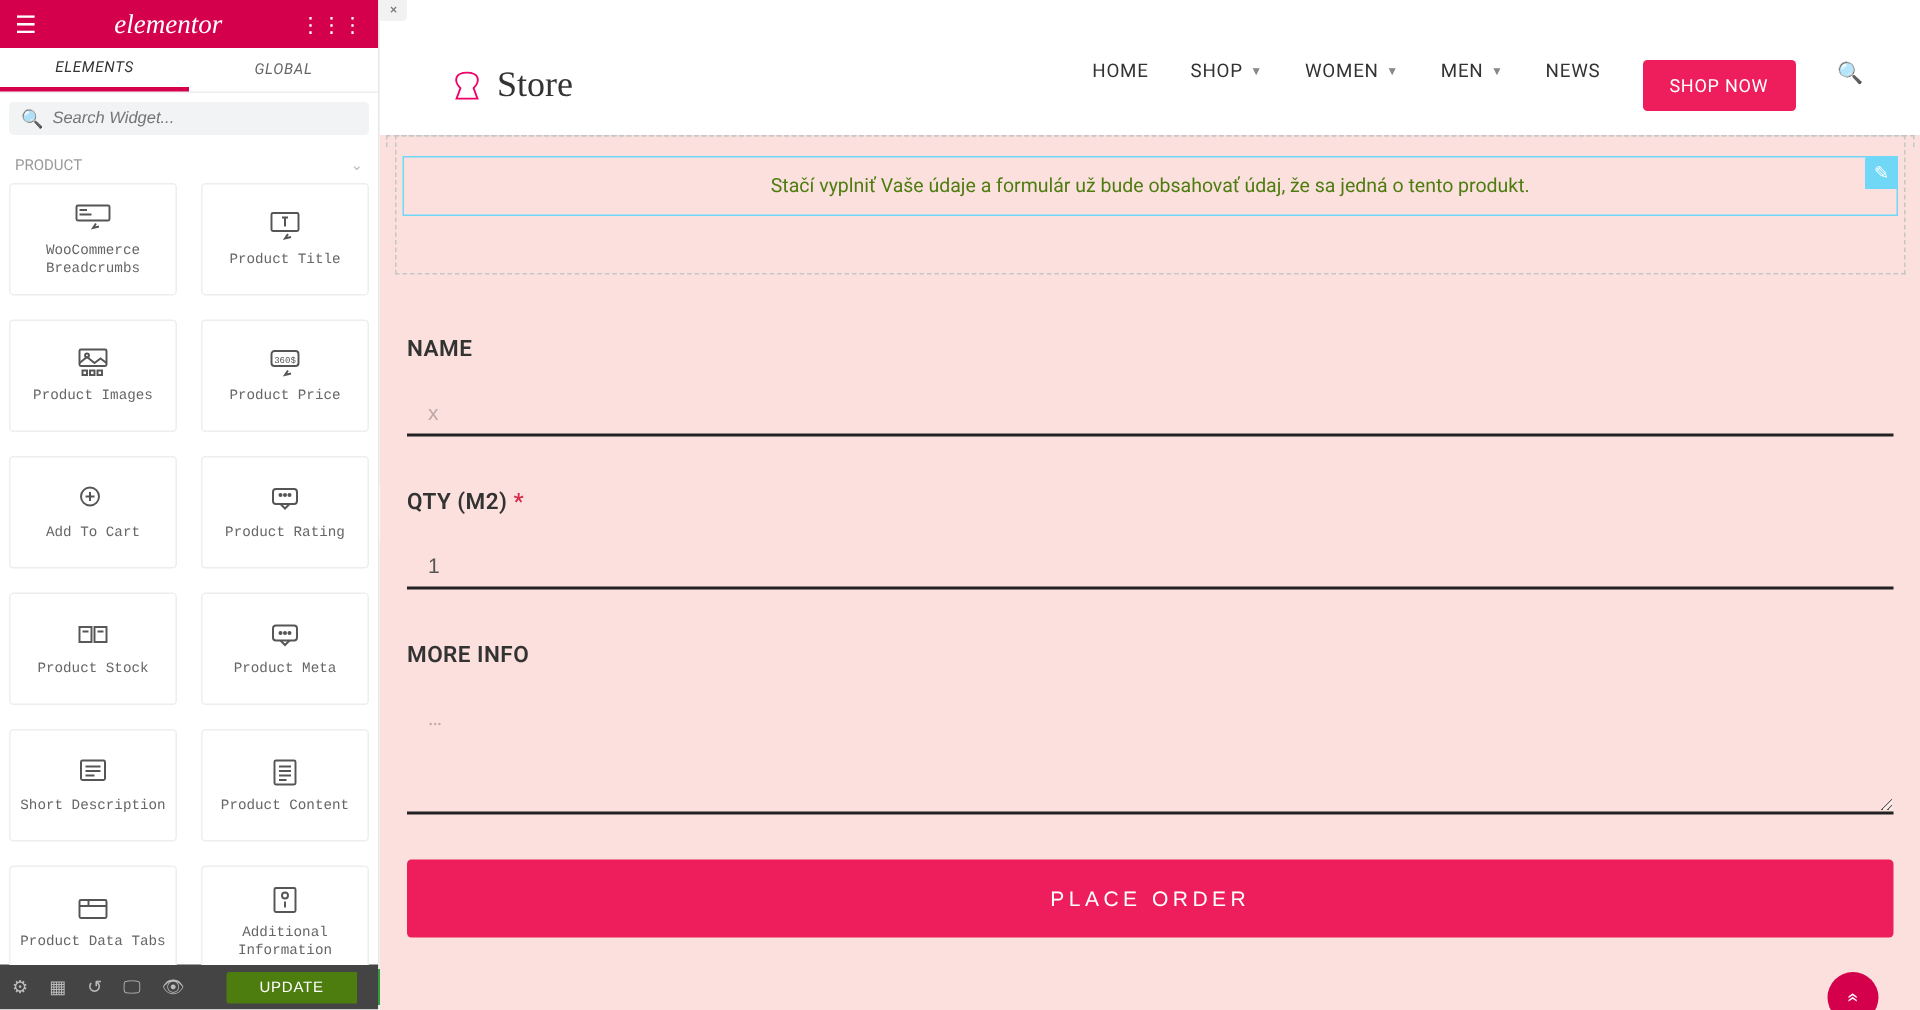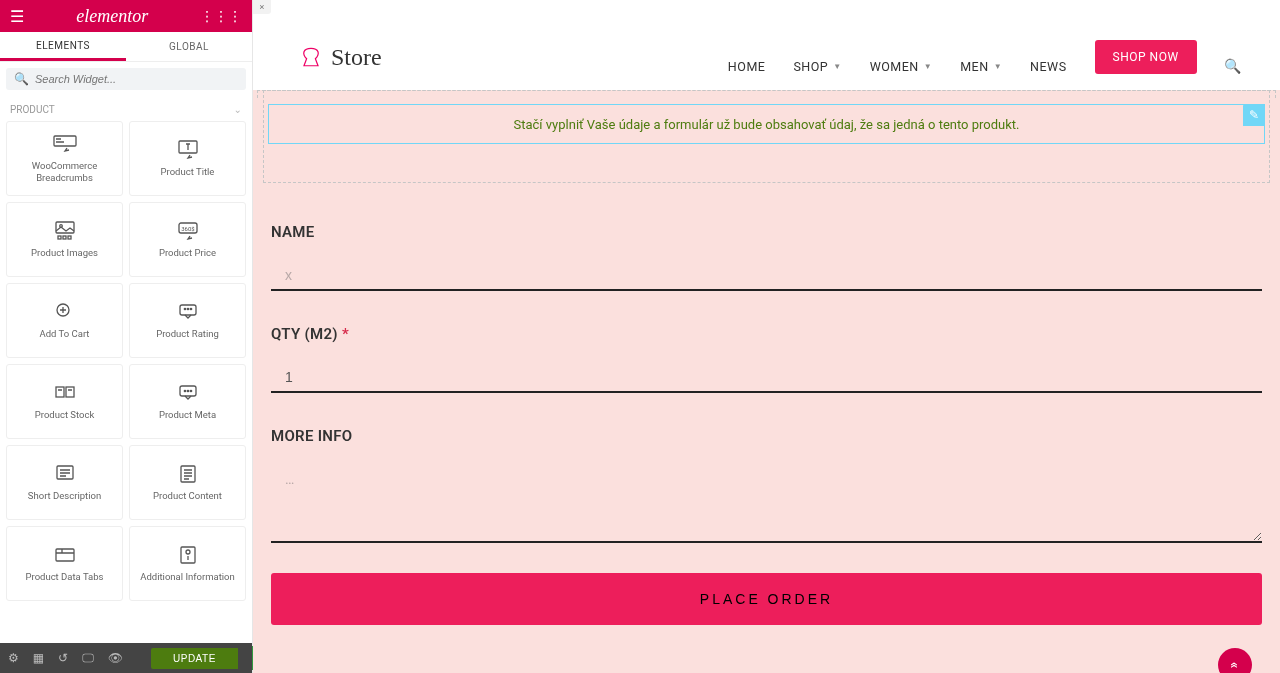--- a/index.html
+++ b/index.html
@@ -5,51 +5,51 @@
   * { box-sizing: border-box; margin: 0; padding: 0; }
   body { font-family: -apple-system, "Segoe UI", Roboto, Arial, sans-serif; font-size: 13px; color: #333; overflow: hidden; }
   .app { display: flex; height: 673px; width: 1280px; position: relative; }
 
   
   .panel { width: 253px; background: #fff; display: flex; flex-direction: column; border-right: 1px solid #e6e6e6; }
   .panel-header { height: 32px; background: #d4004c; display: flex; align-items: center; justify-content: space-between; padding: 0 10px; color: #fff; }
   .panel-header .ham { font-size: 16px; cursor: pointer; }
   .panel-header .logo { font-family: cursive; font-style: italic; font-size: 18px; }
   .panel-header .grid-icn { font-size: 14px; cursor: pointer; }
-  .tabs { display: flex; height: 30px; border-bottom: 1px solid #eee; }
+  .tabs { display: flex; height: 30px; border-bottom: 1px solid #eee; font-style: italic; }
   .tab { flex: 1; display: flex; align-items: center; justify-content: center; font-size: 10px; letter-spacing: .5px; color: #666; cursor: pointer; }
   .tab.active { color: #333; border-bottom: 3px solid #d4004c; }
   .search-row { padding: 6px; }
   .search-box { display: flex; align-items: center; background: #f1f3f5; border-radius: 3px; padding: 4px 8px; }
   .search-box input { border: 0; background: transparent; outline: none; flex: 1; font-size: 11px; font-style: italic; color: #888; }
   .search-box .mag { color: #aaa; margin-right: 6px; font-size: 12px; }
   .cat-row { display: flex; align-items: center; justify-content: space-between; padding: 8px 10px 4px; font-size: 10px; color: #999; text-transform: uppercase; cursor: pointer; }
   .cat-row .chev { color: #bbb; }
 
   .widgets { flex: 1; overflow-y: auto; padding: 0 4px 4px; }
-  .wid-grid { display: grid; grid-template-columns: 1fr 1fr; gap: 6px; padding: 2px; }
+  .wid-grid { display: grid; grid-template-columns: 1fr 1fr; gap: 16px; padding: 2px; font-family: Liberation Mono, monospace; }
   .widget { background: #fff; border: 1px solid #eee; border-radius: 3px; height: 75px; display: flex; flex-direction: column; align-items: center; justify-content: center; gap: 6px; cursor: grab; }
   .widget .icn { width: 24px; height: 20px; display: flex; align-items: center; justify-content: center; color: #555; }
   .widget .lbl { font-size: 9.5px; color: #666; text-align: center; line-height: 1.2; padding: 0 4px; }
 
   .panel-footer { height: 30px; background: #444; display: flex; align-items: center; gap: 14px; padding: 0 8px; color: #ccc; }
   .panel-footer .ficon { font-size: 12px; cursor: pointer; color: #bbb; }
   .panel-footer .spacer { flex: 1; }
   .update-btn { background: #4d7c0f; color: #fff; border: 0; padding: 5px 22px; font-size: 10px; letter-spacing: .5px; border-radius: 2px 0 0 2px; cursor: pointer; }
   .update-caret { background: #2f9a3e; color: #fff; width: 18px; height: 24px; display: flex; align-items: center; justify-content: center; font-size: 9px; border-radius: 0 2px 2px 0; cursor: pointer; }
 
   
   .collapse-tab { position: absolute; left: 253px; top: 322px; width: 14px; height: 40px; background: #fff; border: 1px solid #e0e0e0; border-left: 0; border-radius: 0 3px 3px 0; display: flex; align-items: center; justify-content: center; font-size: 10px; color: #999; cursor: pointer; }
 
   
   .preview { flex: 1; position: relative; background: #fff; overflow-y: scroll; }
   .site-header { height: 66px; display: flex; align-items: center; padding: 0 38px 0 44px; margin-top: 24px; }
   .site-logo { display: flex; align-items: center; gap: 6px; font-family: cursive; font-size: 24px; color: #333; }
   .site-logo svg { width: 28px; height: 28px; }
-  .site-nav { margin-left: auto; display: flex; align-items: flex-end; gap: 28px; }
+  .site-nav { margin-left: auto; display: flex; align-items: flex-start; gap: 28px; }
   .navitem { font-size: 12.5px; letter-spacing: .5px; color: #333; cursor: pointer; display: flex; align-items: center; gap: 5px; }
   .navitem .dd { font-size: 8px; color: #888; }
   .shop-now { background: #ed1e5b; color: #fff; padding: 10px 18px; font-size: 12px; letter-spacing: .5px; border-radius: 3px; cursor: pointer; }
   .search-icon-hdr { color: #333; cursor: pointer; font-size: 14px; }
 
   .page-body { background: #fbe0dd; padding: 0 10px 30px 10px; position: relative; min-height: 620px; }
 
   .heading-wrap { position: relative; border: 1px dashed #c6c6c6; padding: 8px 0 50px; }
   .heading-wrap .selected { position: absolute; top: 13px; left: 4px; right: 4px; border: 1px solid #71d7f7; height: 40px; pointer-events: none; }
   .heading-wrap .edit-badge { position: absolute; top: 13px; right: 4px; width: 22px; height: 22px; background: #71d7f7; color: #fff; display: flex; align-items: center; justify-content: center; border-radius: 2px 2px 0 0; cursor: pointer; font-size: 12px; }
@@ -60,21 +60,21 @@
   .row2 { display: flex; gap: 38px; }
   .field { flex: 1; display: flex; flex-direction: column; }
   .field.full { width: 100%; }
   .flabel { font-size: 15px; font-weight: 600; color: #333; letter-spacing: .3px; margin-bottom: 20px; }
   .req { color: #d62b4b; }
   .finput { border: 0; border-bottom: 2px solid #222; background: transparent; padding: 6px 6px 6px 14px; font-size: 14px; color: #555; outline: none; }
   .finput::placeholder { color: #b9a9a8; }
   textarea.finput { resize: both; height: 78px; font-family: inherit; }
   .gap { height: 34px; }
 
-  .place-order { width: 100%; background: #ed1e5b; color: #000000; border: 0; padding: 18px 0; font-size: 14px; letter-spacing: 3px; border-radius: 3px; cursor: pointer; margin-top: 30px; }
+  .place-order { width: 100%; background: #ed1e5b; color: #ffffff; border: 0; padding: 18px 0; font-size: 14px; letter-spacing: 3px; border-radius: 3px; cursor: pointer; margin-top: 30px; }
 
   .scroll-top { position: absolute; right: 28px; bottom: 28px; width: 34px; height: 34px; border-radius: 50%; background: #d4004c; color: #fff; display: flex; align-items: center; justify-content: center; cursor: pointer; font-size: 14px; }
 
   
   .dashed-top { position: absolute; top: 0; left: 4px; right: 4px; height: 8px; border: 1px dashed #c6c6c6; border-bottom: 0; }
 
   
   .float-close { position: absolute; top: 0; left: 0; width: 18px; height: 14px; background: #f2f2f2; color: #777; font-size: 9px; display: flex; align-items: center; justify-content: center; border-bottom-right-radius: 3px; }
 
   

